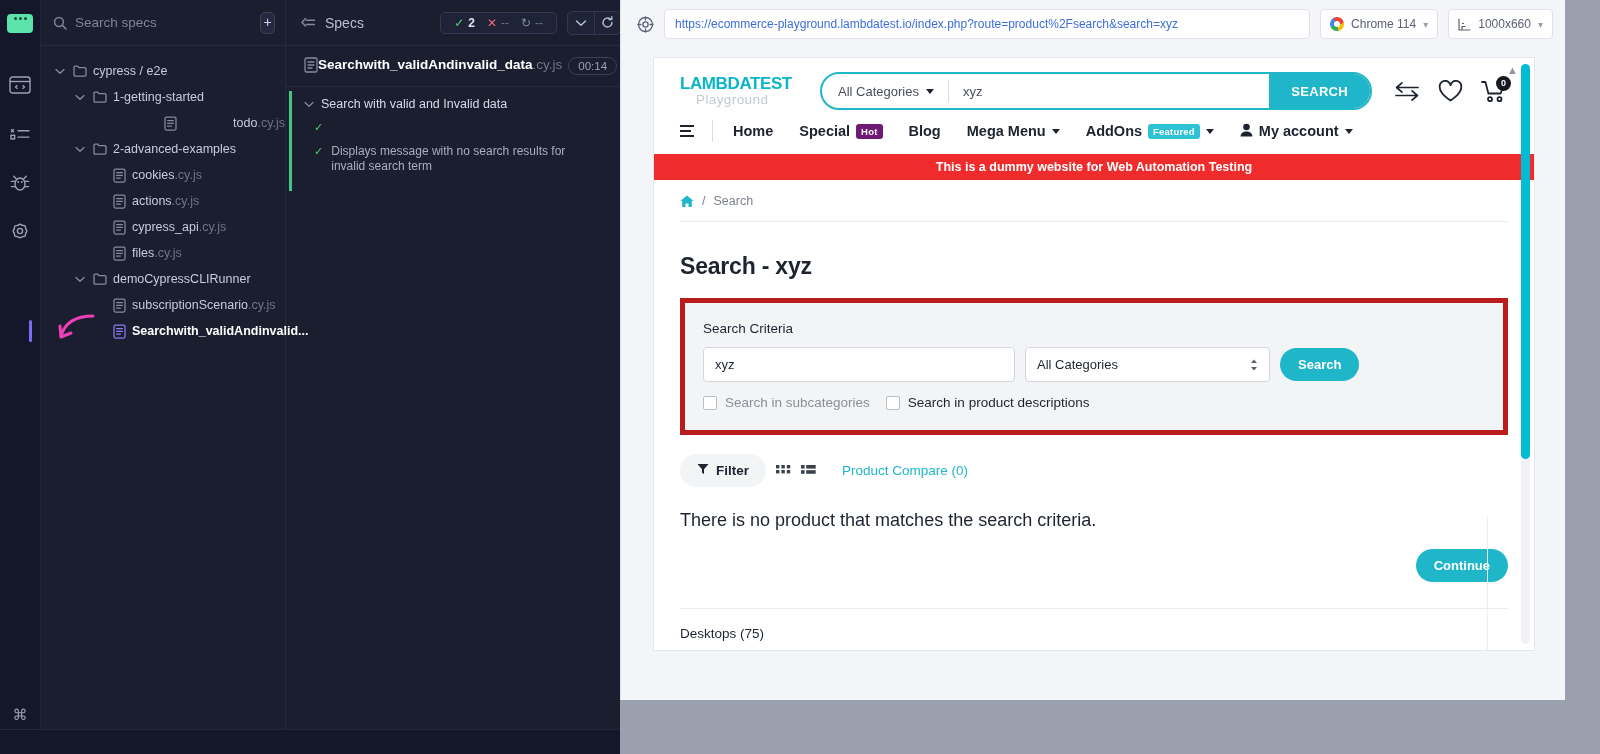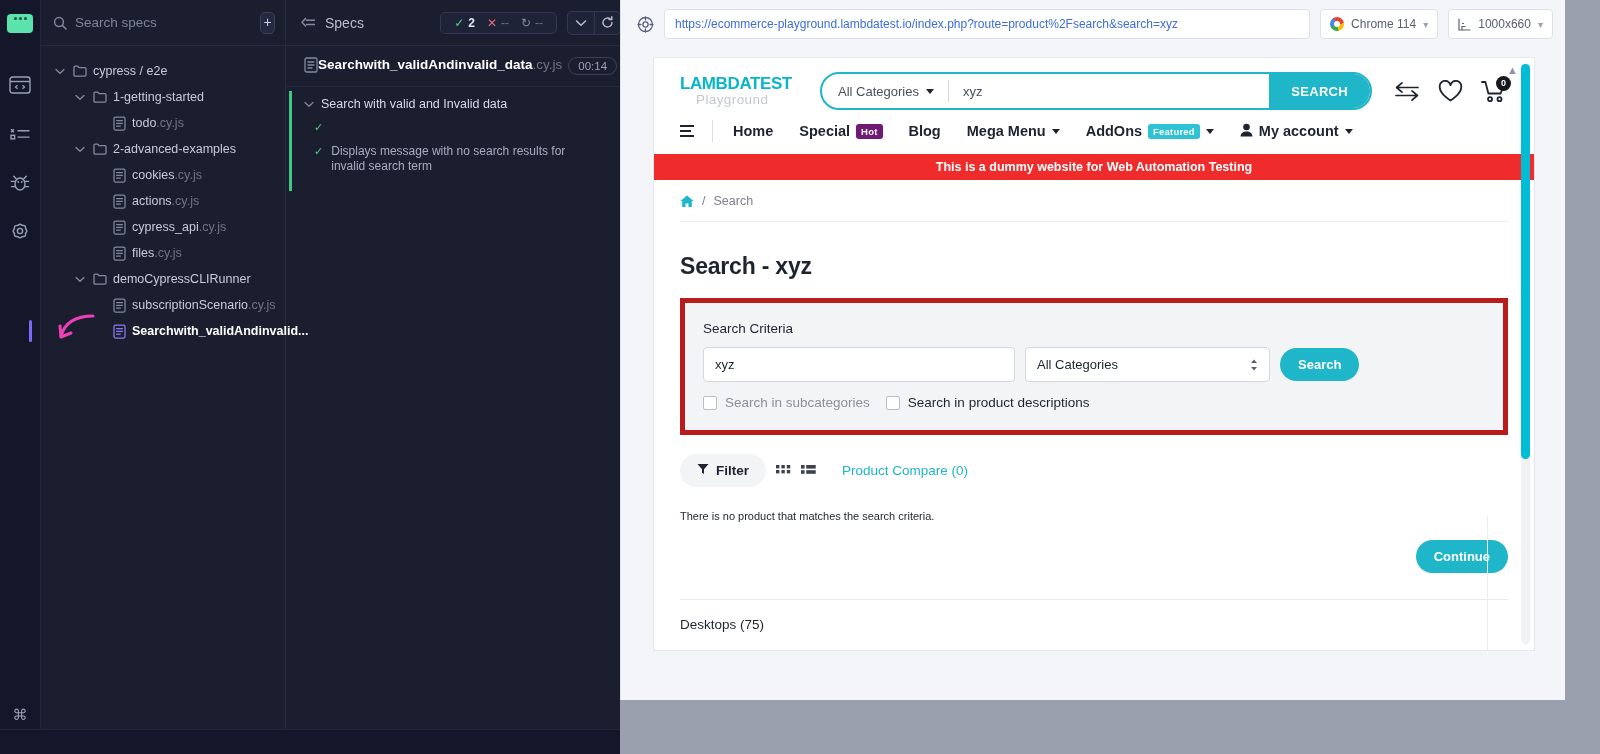--- a/index.html
+++ b/index.html
@@ -255,21 +255,21 @@
   .chk-1 { color: #8b9098; }
   .chk-2 { color: #1d2430; }
 
   .toolbar { display:flex; align-items:center; gap: 10px; padding: 19px 0 0 0; }
   .filter-btn {
     display:flex; align-items:center; gap: 7px; background: #f3f4f6; border-radius: 18px;
     padding: 9px 17px; font-size: 13.5px; font-weight: bold; color: #1d2430; cursor:pointer;
   }
   .grid-ico, .list-ico { color: #3b424e; cursor: pointer; display:flex;}
   .compare-link { color: #1fb6c9; font-size: 13.5px; margin-left: 16px; cursor:pointer; }
-  .no-result { font-size: 11px; color: #1d2430; padding: 23px 0 0 0; }
+  .no-result { font-size: 18px; color: #1d2430; padding: 23px 0 0 0; }
   .continue-wrap { display:flex; justify-content:flex-end; padding: 18px 0 0 0; }
   .cat-sep { border-top: 1px solid #e9ebef; margin-top: 26px; }
   .cat-item { font-size: 13.5px; color: #1d2430; padding: 17px 0 0 0; }
   .right-rule { position:absolute; right: 46px; top: 458px; width:1px; height: 150px; background:#eceef1;}
 </style>
 </head>
 <body>
 
 <div id="root">
 
@@ -349,21 +349,21 @@
                 <path d="M1 1.6 5 5.2 9 1.6" stroke-linecap="round" stroke-linejoin="round"></path>
               </svg>
             </span>
             <span class="fold">
               <svg width="14" height="12" viewBox="0 0 14 12" fill="none" stroke="currentColor" stroke-width="1.3">
                 <path d="M1 3V2.2c0-.6.5-1.1 1.1-1.1h2.6l1.2 1.6h6c.6 0 1.1.5 1.1 1.1V10c0 .6-.5 1.1-1.1 1.1H2.1C1.5 11.1 1 10.6 1 10V3Z"></path>
               </svg>
             </span>
             <span>1-getting-started<span class="sfx"></span></span>
           </div>
-          <div class="tree-row" style="padding-left: 54px;">
+          <div class="tree-row" style="padding-left: 54px; justify-content: space-between;">
             <span class="chev"></span>
             <span class="file">
               <svg width="13" height="15" viewBox="0 0 13 15" fill="none" stroke="currentColor" stroke-width="1.25">
                 <rect x="1" y="1" width="11" height="13" rx="1.5"></rect>
                 <path d="M3.6 4.6h5.8M3.6 7.3h5.8M3.6 10h3.8" stroke-linecap="round"></path>
               </svg>
             </span>
             <span>todo<span class="sfx">.cy.js</span></span>
           </div>
           <div class="tree-row" style="padding-left: 34px;">

